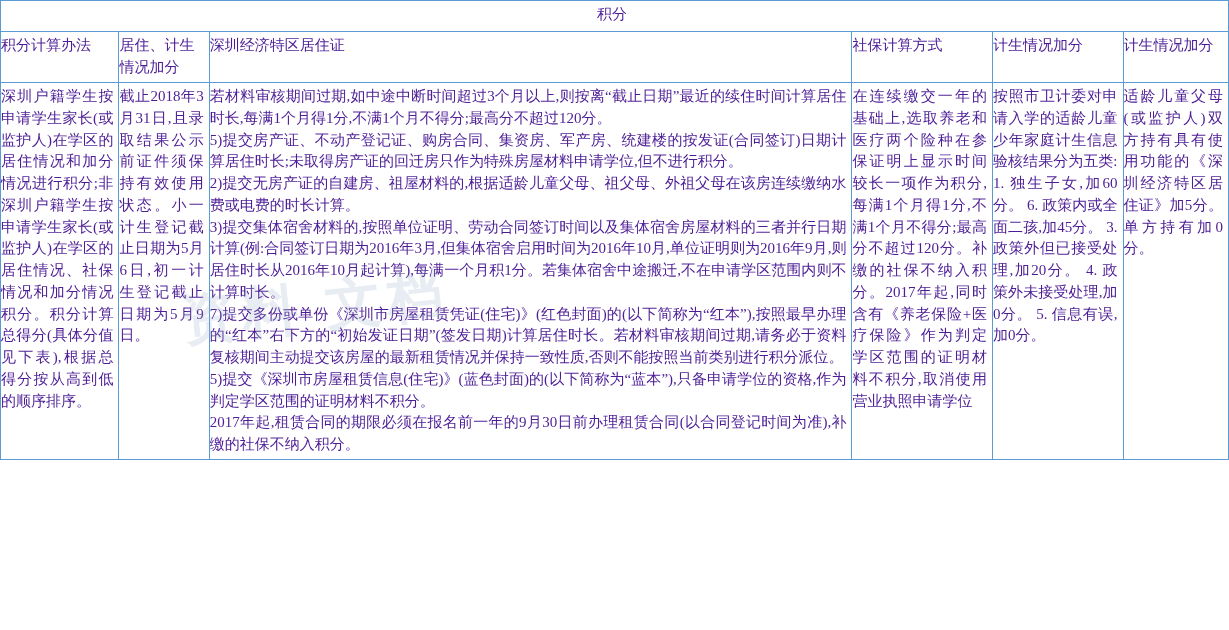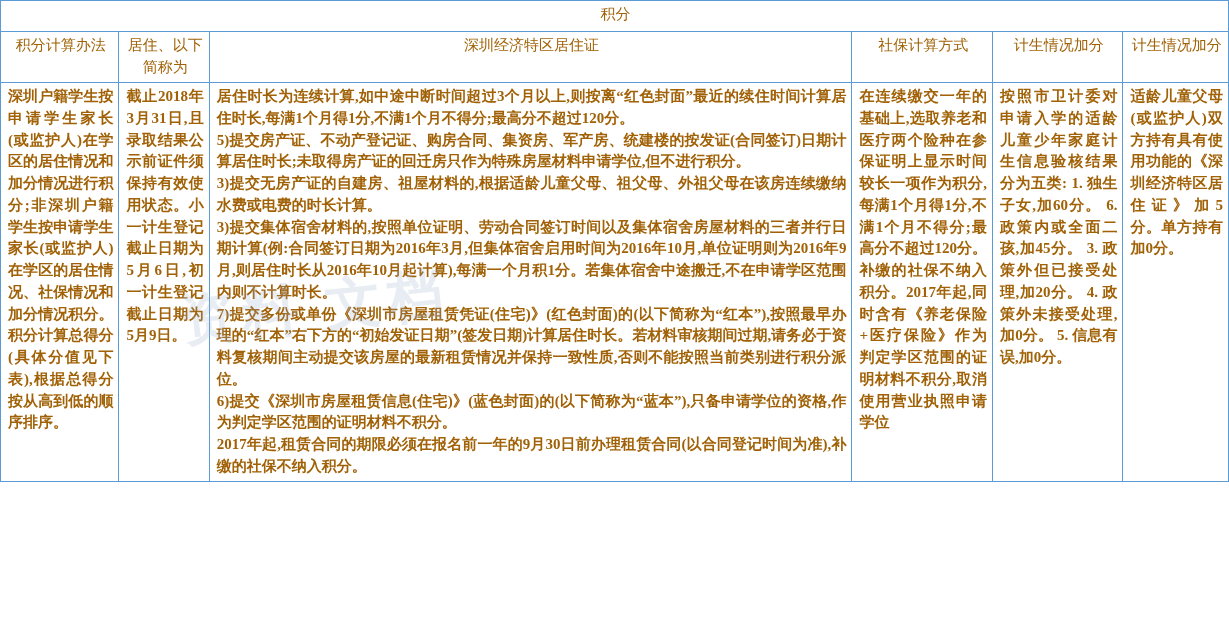--- a/index.html
+++ b/index.html
@@ -15,45 +15,44 @@
   }
   table.score-table {
     border-collapse: collapse;
     table-layout: fixed;
     width: 1229px;
     border: 1px solid #5b9bd5;
   }
   table.score-table td {
     border: 1px solid #5b9bd5;
     vertical-align: top;
-    padding: 3px 5px 3px 7px;
+    padding: 3px 5px 3px 0;
     font-size: 15px;
     line-height: 1.45;
-    color: #a16207;
+    color: #4c1d95;
     word-wrap: break-word;
     overflow-wrap: break-word;
   }
   td.title-cell {
     text-align: center;
     vertical-align: middle;
     font-size: 16px;
     padding: 4px 5px;
     height: 24px;
   }
   td.header-cell {
-    text-align: center;
+    text-align: left;
     vertical-align: middle;
     font-size: 16px;
     height: 44px;
     padding: 2px 4px;
   }
   td.body-cell {
     text-align: justify;
     text-justify: inter-ideograph;
-    font-weight: bold;
   }
   .col-1 { width: 118px; }
   .col-2 { width: 90px; }
   .col-3 { width: 640px; }
   .col-4 { width: 140px; }
   .col-5 { width: 130px; }
   .col-6 { width: 105px; }
   .para {
     margin: 0;
     text-indent: 0;
@@ -91,36 +90,36 @@
       <col class="col-4">
       <col class="col-5">
       <col class="col-6">
     </colgroup>
     <tbody>
       <tr>
         <td class="title-cell" colspan="6">积分</td>
       </tr>
       <tr>
         <td class="header-cell">积分计算办法</td>
-        <td class="header-cell">居住、以下简称为</td>
+        <td class="header-cell">居住、计生情况加分</td>
         <td class="header-cell">深圳经济特区居住证</td>
         <td class="header-cell">社保计算方式</td>
         <td class="header-cell">计生情况加分</td>
         <td class="header-cell">计生情况加分</td>
       </tr>
       <tr>
         <td class="body-cell">深圳户籍学生按申请学生家长(或监护人)在学区的居住情况和加分情况进行积分;非深圳户籍学生按申请学生家长(或监护人)在学区的居住情况、社保情况和加分情况积分。积分计算总得分(具体分值见下表),根据总得分按从高到低的顺序排序。</td>
         <td class="body-cell">截止2018年3月31日,且录取结果公示前证件须保持有效使用状态。小一计生登记截止日期为5月6日,初一计生登记截止日期为5月9日。</td>
         <td class="body-cell">
-          <p class="para">居住时长为连续计算,如中途中断时间超过3个月以上,则按离“红色封面”最近的续住时间计算居住时长,每满1个月得1分,不满1个月不得分;最高分不超过120分。</p>
+          <p class="para">若材料审核期间过期,如中途中断时间超过3个月以上,则按离“截止日期”最近的续住时间计算居住时长,每满1个月得1分,不满1个月不得分;最高分不超过120分。</p>
           <p class="para">5)提交房产证、不动产登记证、购房合同、集资房、军产房、统建楼的按发证(合同签订)日期计算居住时长;未取得房产证的回迁房只作为特殊房屋材料申请学位,但不进行积分。</p>
-          <p class="para">3)提交无房产证的自建房、祖屋材料的,根据适龄儿童父母、祖父母、外祖父母在该房连续缴纳水费或电费的时长计算。</p>
+          <p class="para">2)提交无房产证的自建房、祖屋材料的,根据适龄儿童父母、祖父母、外祖父母在该房连续缴纳水费或电费的时长计算。</p>
           <p class="para">3)提交集体宿舍材料的,按照单位证明、劳动合同签订时间以及集体宿舍房屋材料的三者并行日期计算(例:合同签订日期为2016年3月,但集体宿舍启用时间为2016年10月,单位证明则为2016年9月,则居住时长从2016年10月起计算),每满一个月积1分。若集体宿舍中途搬迁,不在申请学区范围内则不计算时长。</p>
           <p class="para">7)提交多份或单份《深圳市房屋租赁凭证(住宅)》(红色封面)的(以下简称为“红本”),按照最早办理的“红本”右下方的“初始发证日期”(签发日期)计算居住时长。若材料审核期间过期,请务必于资料复核期间主动提交该房屋的最新租赁情况并保持一致性质,否则不能按照当前类别进行积分派位。</p>
-          <p class="para">6)提交《深圳市房屋租赁信息(住宅)》(蓝色封面)的(以下简称为“蓝本”),只备申请学位的资格,作为判定学区范围的证明材料不积分。</p>
+          <p class="para">5)提交《深圳市房屋租赁信息(住宅)》(蓝色封面)的(以下简称为“蓝本”),只备申请学位的资格,作为判定学区范围的证明材料不积分。</p>
           <p class="para">2017年起,租赁合同的期限必须在报名前一年的9月30日前办理租赁合同(以合同登记时间为准),补缴的社保不纳入积分。</p>
         </td>
         <td class="body-cell">在连续缴交一年的基础上,选取养老和医疗两个险种在参保证明上显示时间较长一项作为积分,每满1个月得1分,不满1个月不得分;最高分不超过120分。补缴的社保不纳入积分。2017年起,同时含有《养老保险+医疗保险》作为判定学区范围的证明材料不积分,取消使用营业执照申请学位</td>
         <td class="body-cell">按照市卫计委对申请入学的适龄儿童少年家庭计生信息验核结果分为五类: 1. 独生子女,加60分。 6. 政策内或全面二孩,加45分。 3. 政策外但已接受处理,加20分。 4. 政策外未接受处理,加0分。 5. 信息有误,加0分。</td>
         <td class="body-cell">适龄儿童父母(或监护人)双方持有具有使用功能的《深圳经济特区居住证》加5分。单方持有加0分。</td>
       </tr>
     </tbody>
   </table>
 </div>
 

